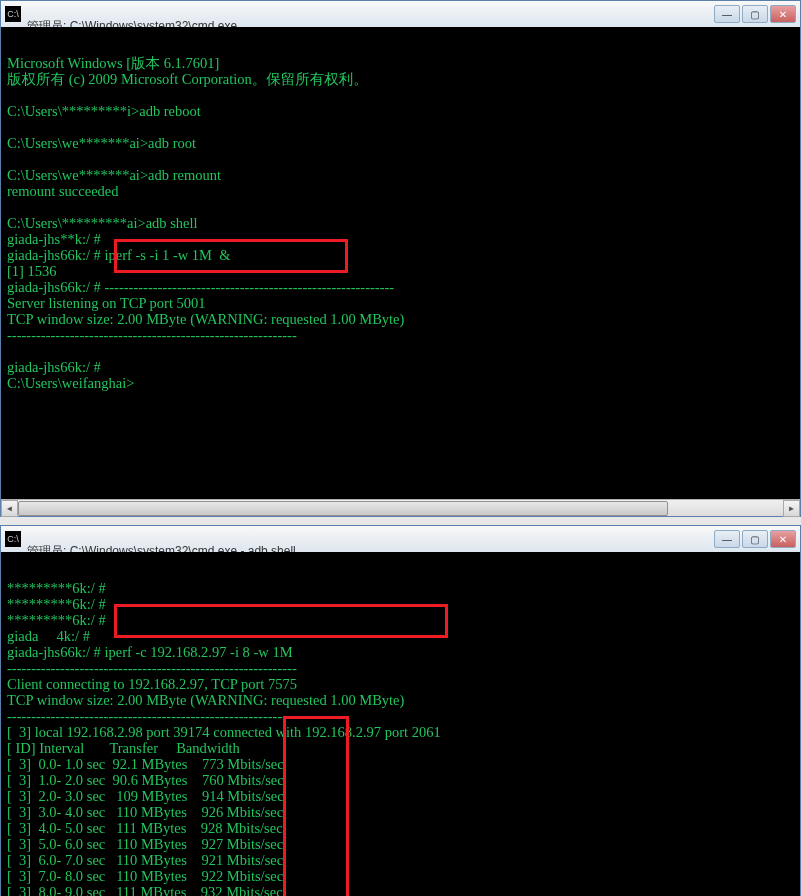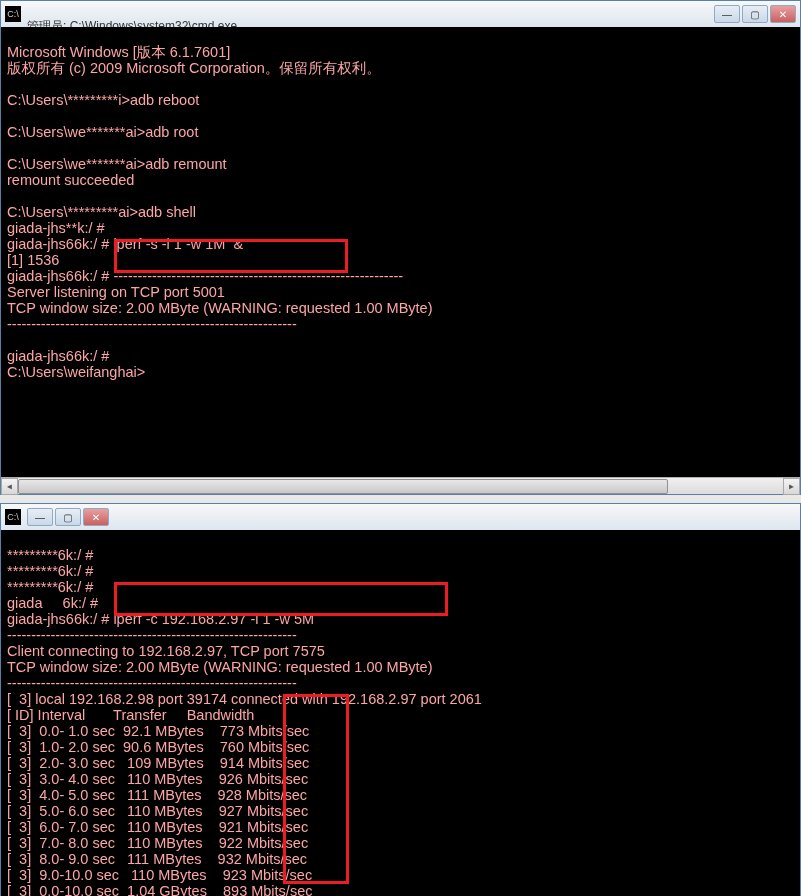--- a/index.html
+++ b/index.html
@@ -52,23 +52,23 @@
   font-size: 10px;
   color: #333;
   cursor: pointer;
 }
 .win-btn.close {
   background: linear-gradient(#e8a0a0, #c96060);
   color: #fff;
 }
 .terminal {
   background: #000;
-  color: #fca5a5;
-  padding: 1px 6px;
-  font-family: Liberation Sans, sans-serif;
+  color: #22c55e;
+  padding: 12px 6px;
+  font-family: Liberation Serif, serif;
   font-size: 14.5px;
   line-height: 16px;
   white-space: pre;
   overflow: hidden;
   position: relative;
   min-height: 200px;
 }
 .highlight-box {
   border: 3px solid #ed1c24;
   position: absolute;
@@ -153,32 +153,33 @@
     <div class="scroll-track">
       <div class="scroll-thumb" style="left:0; width:85%;"></div>
     </div>
     <div class="scroll-arrow">▶</div>
   </div>
 </div>
 
 <div class="window" style="position:relative;">
   <div class="titlebar">
     <span class="titlebar-icon">C:\</span>
+    <span class="titlebar-text">管理员: C:\Windows\system32\cmd.exe - adb  shell</span>
     <div class="win-controls">
       <div class="win-btn">—</div>
       <div class="win-btn">▢</div>
       <div class="win-btn close">✕</div>
     </div>
   </div>
   <div class="terminal" id="term2">
 <span>*********6k:/ #</span>
 <span>*********6k:/ #</span>
 <span>*********6k:/ #</span>
-<span>giada     6k:/ #</span>
-<span>giada-jhs66k:/</span><span> # iperf -c 192.168.2.97 -i 1 -w 5M </span>
+<span>giada     4k:/ #</span>
+<span>giada-jhs66k:/</span><span> # iperf -c 192.168.2.97 -i 8 -w 1M </span>
 <span>------------------------------------------------------------</span>
 <span>Client connecting to 192.168.2.97, TCP port 7575</span>
 <span>TCP window size: 2.00 MByte (WARNING: requested 1.00 MByte)</span>
 <span>------------------------------------------------------------</span>
 <span>[  3] local 192.168.2.98 port 39174 connected with 192.168.2.97 port 2061</span>
 <span>[ ID] Interval       Transfer     Bandwidth</span>
 <div id="results-block">[  3]  0.0- 1.0 sec  92.1 MBytes    773 Mbits/sec
 [  3]  1.0- 2.0 sec  90.6 MBytes    760 Mbits/sec
 [  3]  2.0- 3.0 sec   109 MBytes    914 Mbits/sec
 [  3]  3.0- 4.0 sec   110 MBytes    926 Mbits/sec

